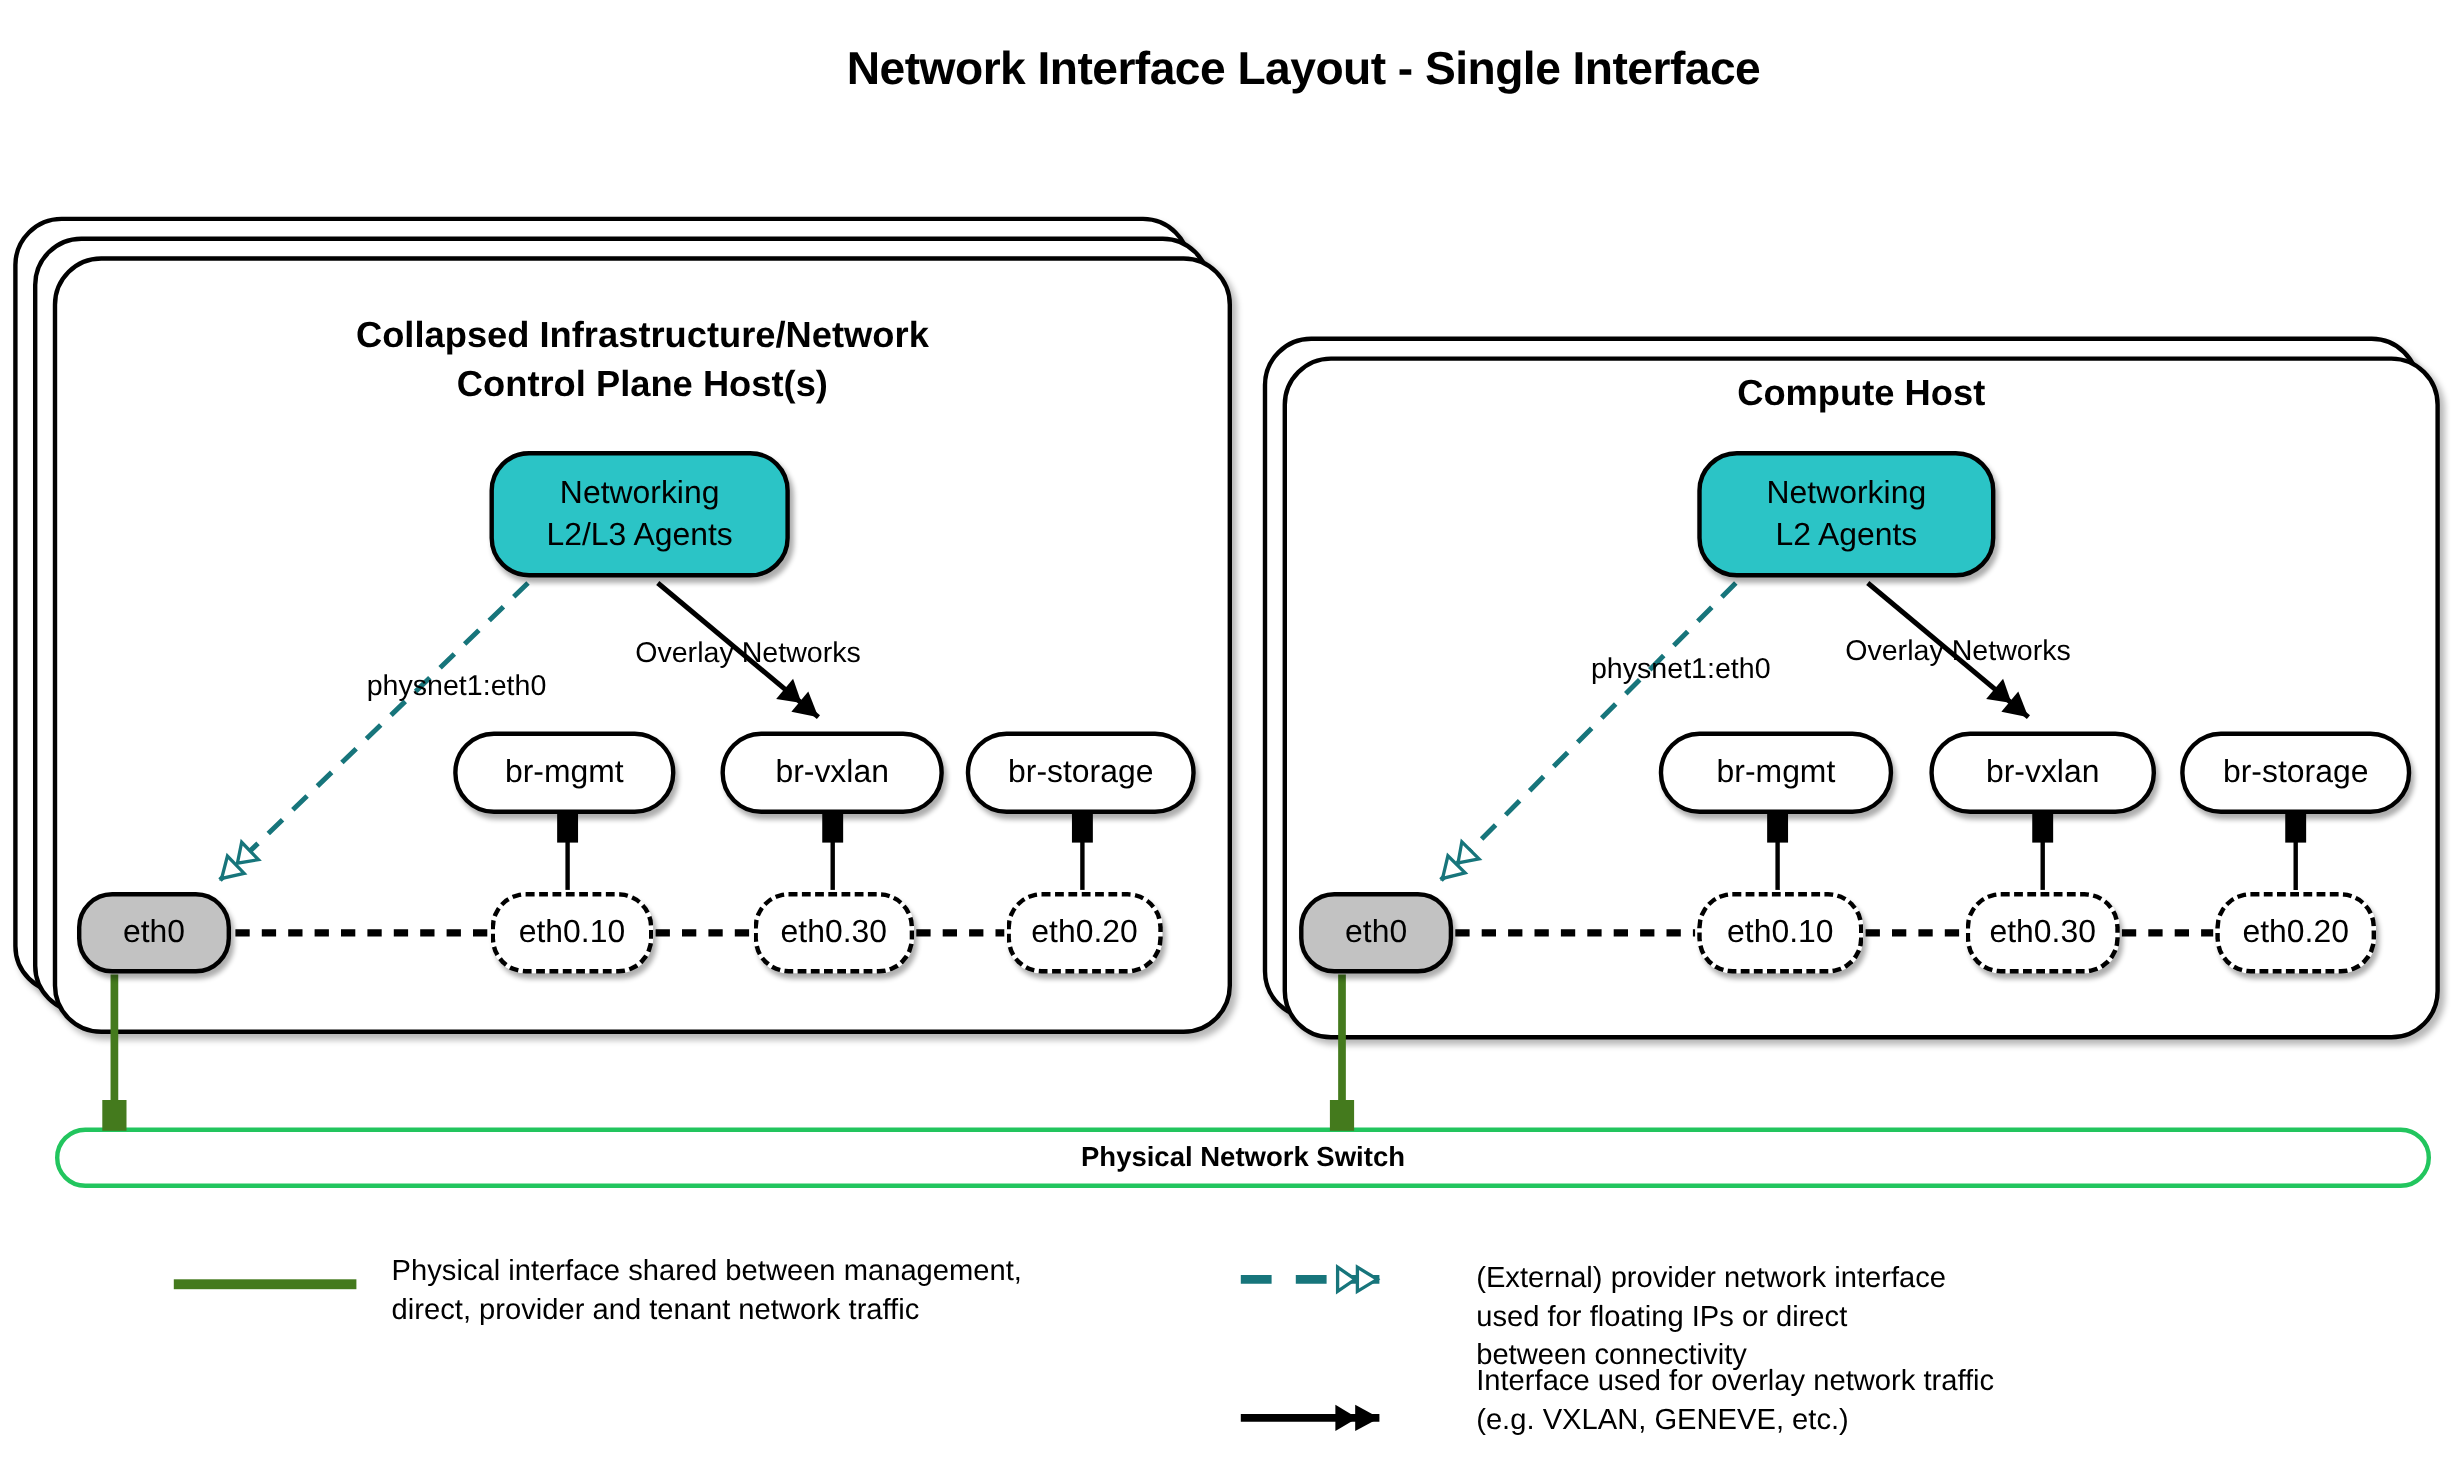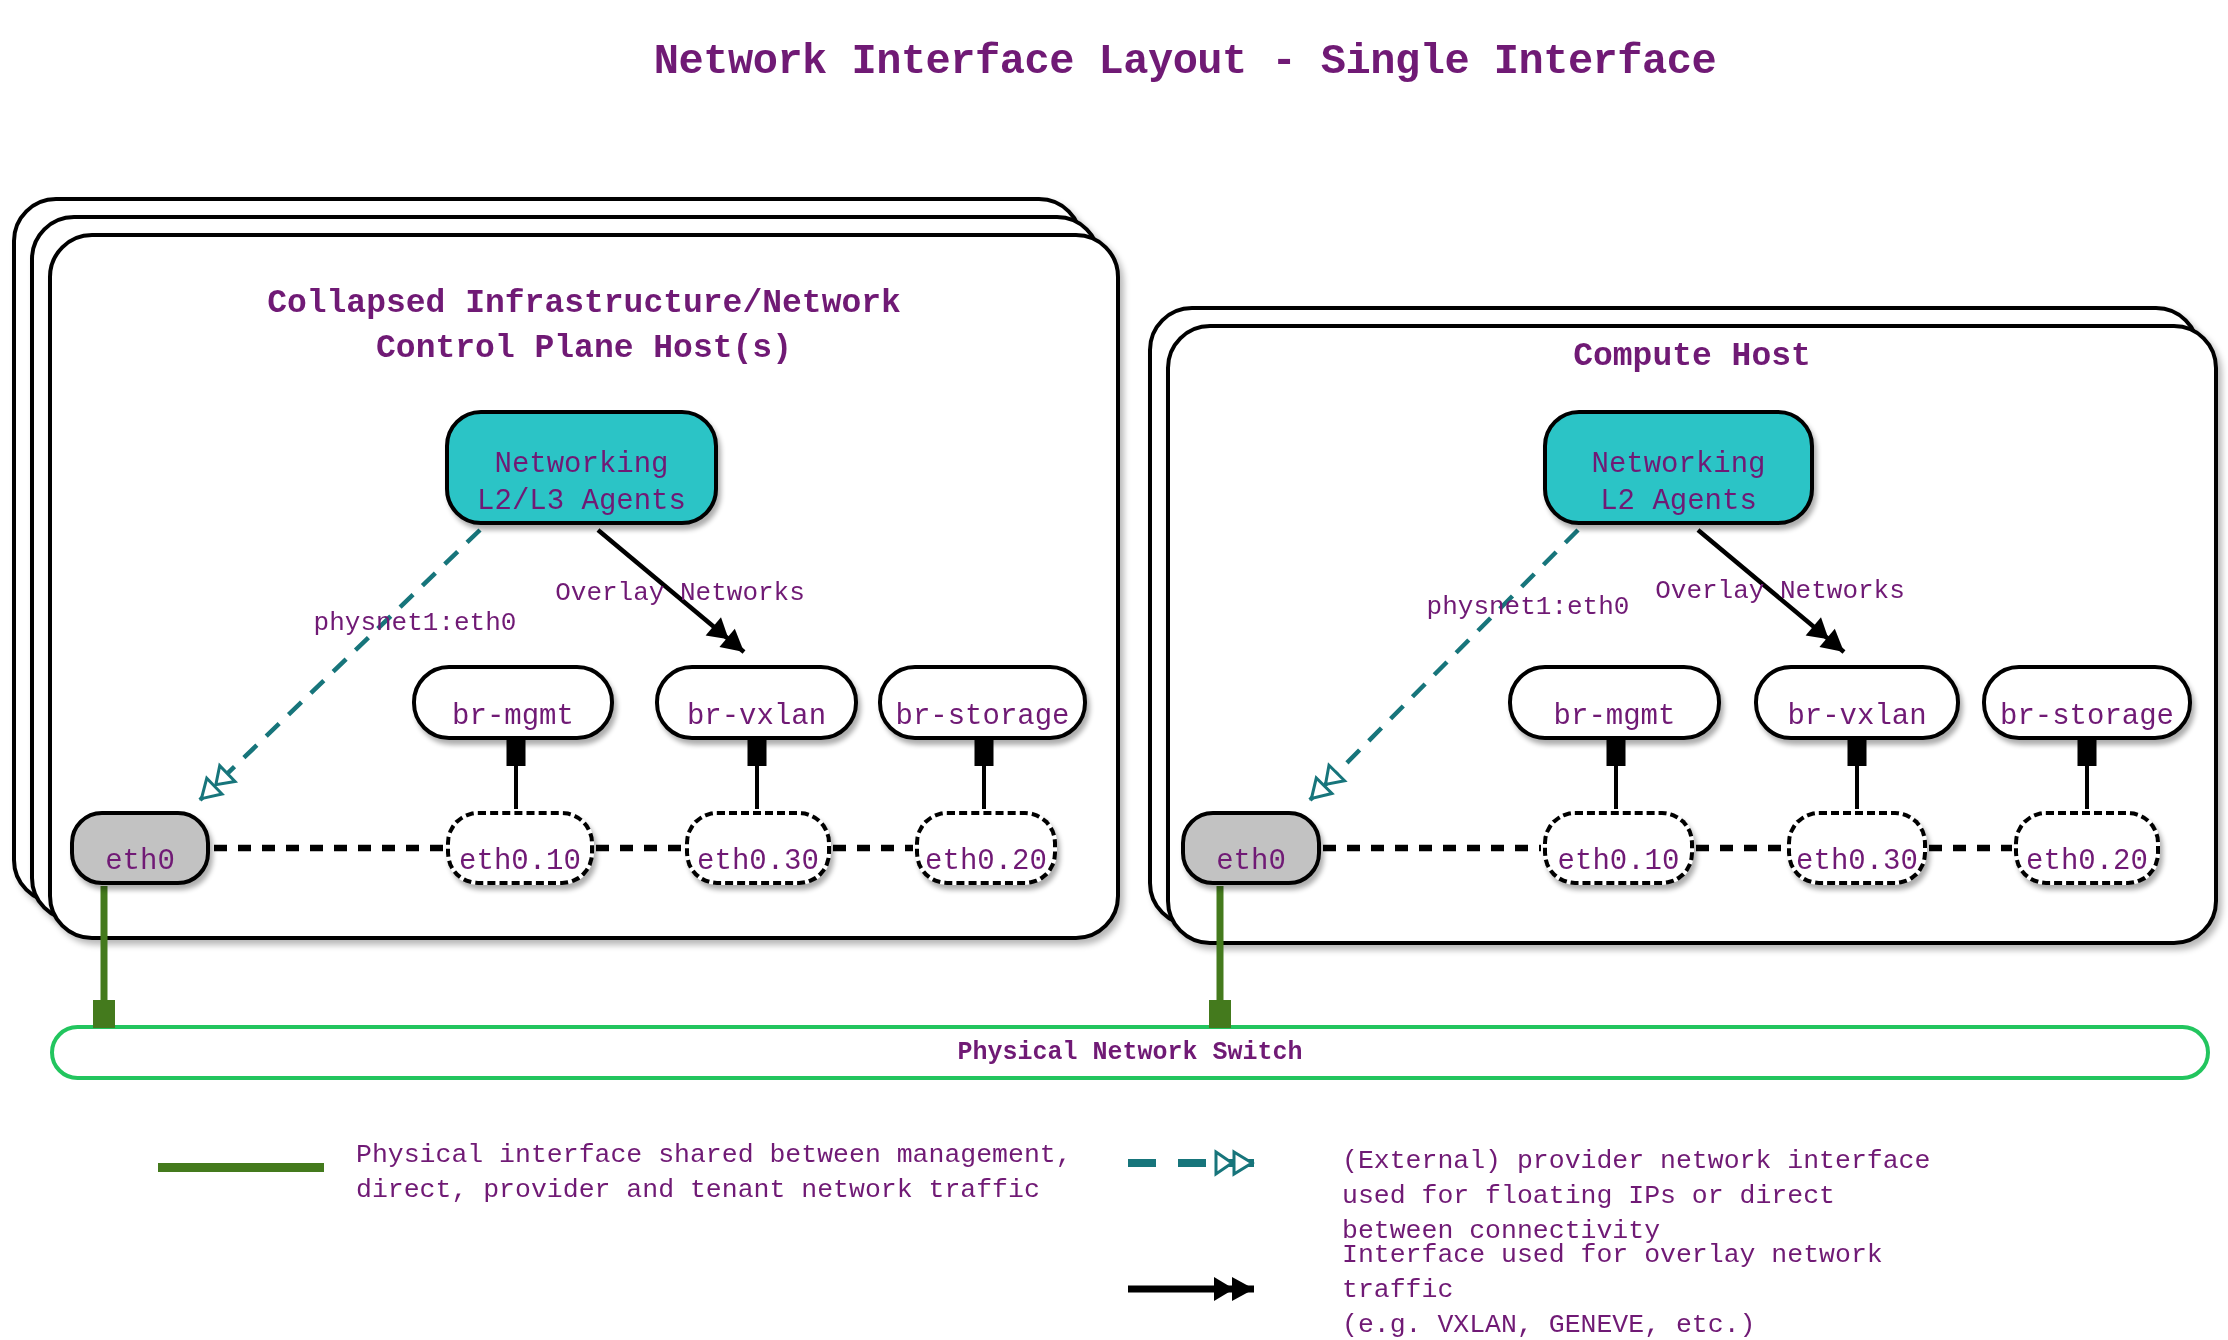--- a/index.html
+++ b/index.html
@@ -1,32 +1,32 @@
 <!DOCTYPE html>
 <html><head>
 <meta charset="utf-8">
 <style>
   html,body { margin:0; padding:0; background:#ffffff; }
   .canvas {
     position:relative; width:2228px; height:1340px; background:#fff;
-    font-family:Liberation Mono, monospace; color:#701a75; overflow:hidden;
+    font-family:Liberation Sans, sans-serif; color:#000000; overflow:hidden;
   }
   .main-title {
     position:absolute; left:71px; top:38px; width:2228px;
     text-align:center; font-size:42px; font-weight:bold; letter-spacing:-0.5px;
   }
   .host-layer {
     position:absolute; background:#fff; border:4px solid #000; border-radius:44px;
     box-sizing:border-box; box-shadow:4px 5px 6px rgba(0,0,0,0.28);
   }
   .host-title {
     position:absolute; text-align:center; font-weight:bold; font-size:33px; line-height:1.35;
   }
   .node {
-    position:absolute; display:flex; flex-direction:column; align-items:center; justify-content:flex-end;
+    position:absolute; display:flex; flex-direction:column; align-items:center; justify-content:center;
     box-sizing:border-box; background:#fff; border:4px solid #000; font-size:29px; text-align:center;
     box-shadow:3px 5px 5px rgba(0,0,0,0.32); line-height:1.3;
   }
   .agent  { border-radius:36px; background:#2BC4C6; }
   .bridge { border-radius:37px; }
   .vlan   { border-radius:32px; border-style:dashed; }
   .nic    { border-radius:32px; background:#C2C2C2; }
   .arrow-label { position:absolute; font-size:26px; text-align:center; }
   .switch-bar {
     position:absolute; left:50px; top:1025px; width:2160px; height:55px;

